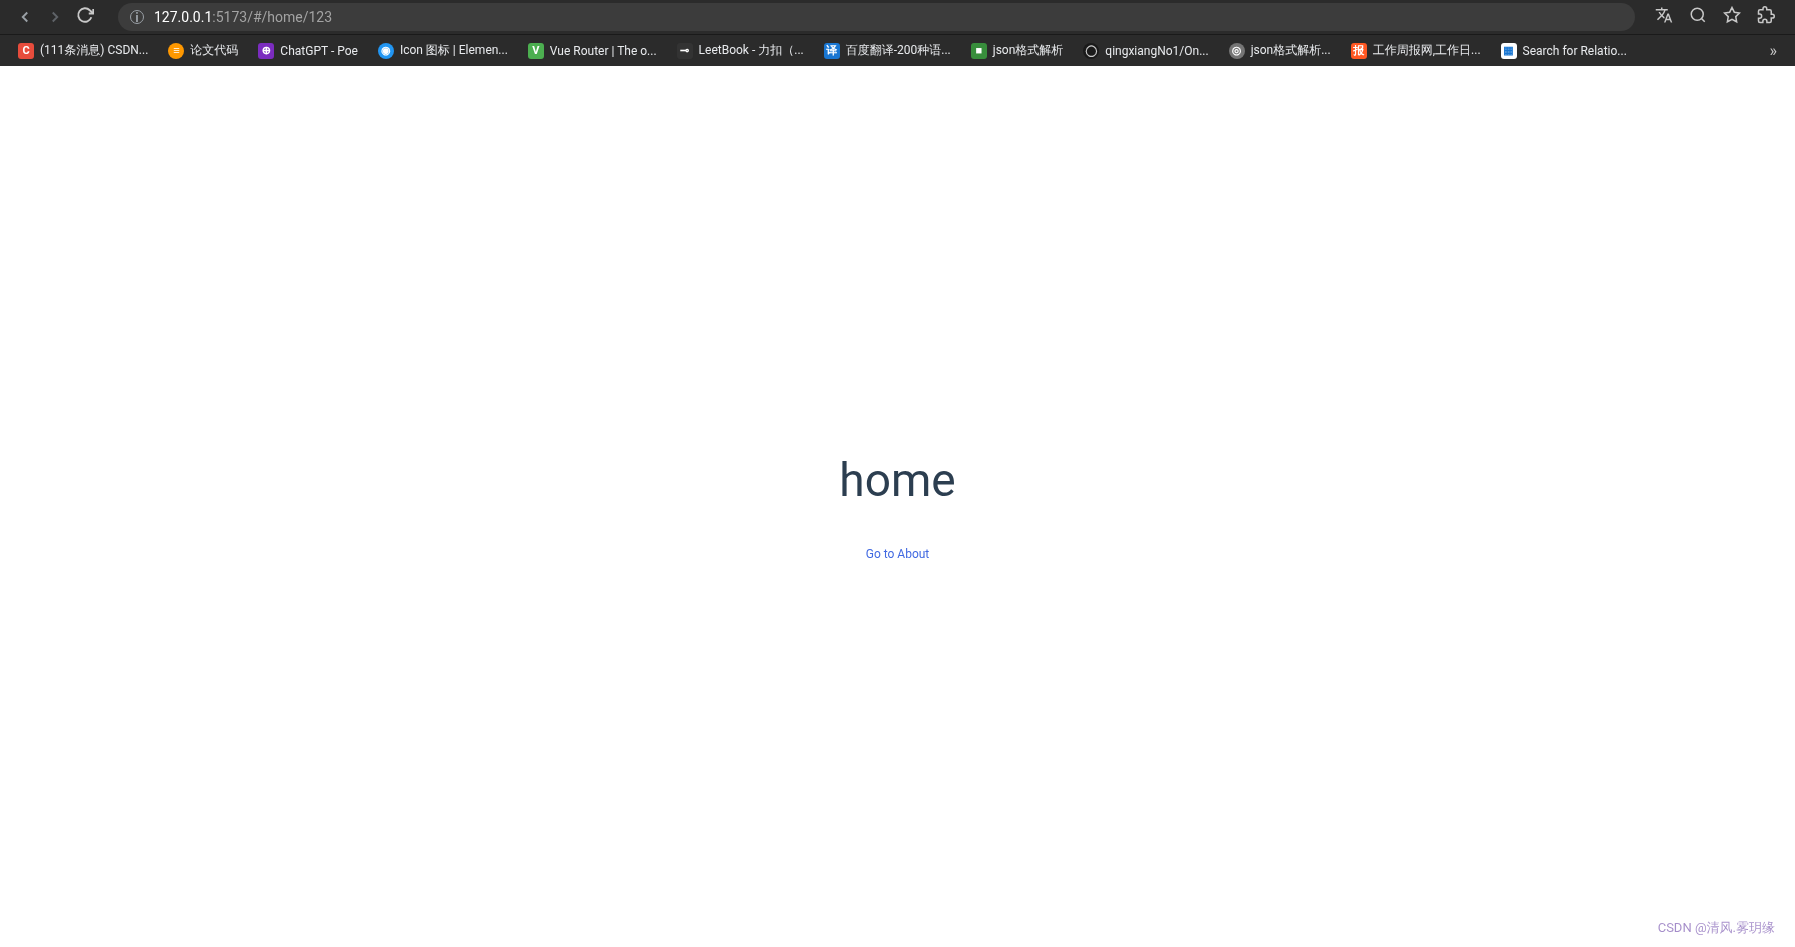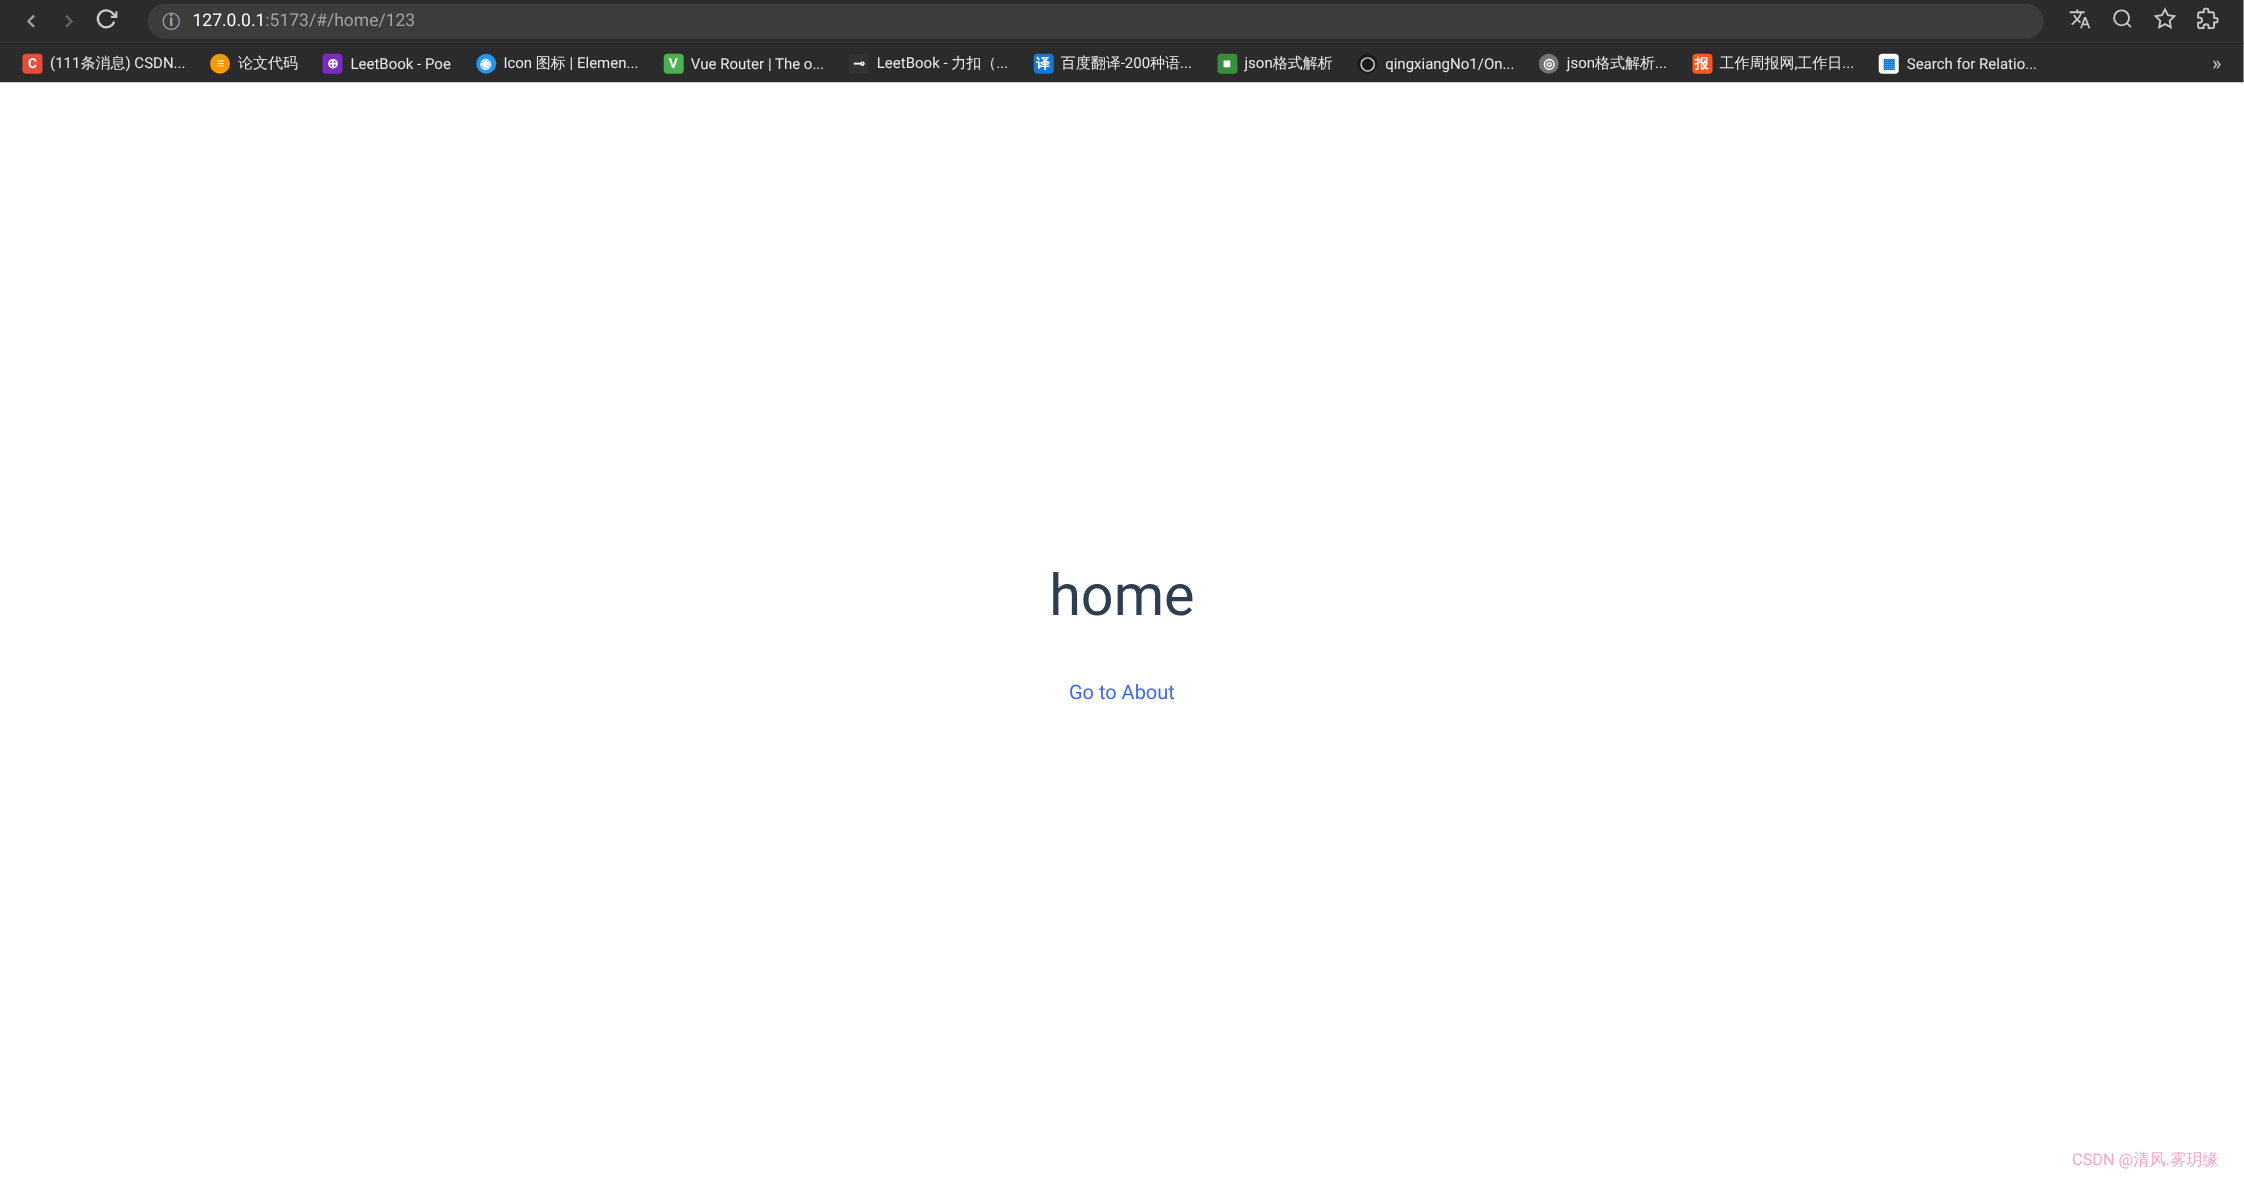--- a/index.html
+++ b/index.html
@@ -173,30 +173,30 @@
     
     .page-heading {
       font-size: 46px;
       font-weight: 400;
       color: #2c3e50;
       margin-bottom: 40px;
     }
     
     .page-link {
       color: #4169e1;
-      font-size: 16px;
+      font-size: 12px;
       text-decoration: none;
       cursor: pointer;
     }
     
     .watermark {
       position: absolute;
       bottom: 10px;
       right: 20px;
-      color: #ec4899;
+      color: #4c1d95;
       font-size: 13px;
       opacity: 0.5;
     }
   </style>
 </head>
 <body>
 
 <div class="browser-toolbar">
   <div class="nav-buttons">
     <span class="nav-arrow">
@@ -254,21 +254,21 @@
 <div class="bookmark">
       <span class="bookmark-favicon favicon-csdn">C</span>
       <span>(111条消息) CSDN...</span>
     </div>
     <div class="bookmark">
       <span class="bookmark-favicon favicon-orange">≡</span>
       <span>论文代码</span>
     </div>
     <div class="bookmark">
       <span class="bookmark-favicon favicon-purple">⊕</span>
-      <span>LeetBook - Poe</span>
+      <span>ChatGPT - Poe</span>
     </div>
     <div class="bookmark">
       <span class="bookmark-favicon favicon-blue">◉</span>
       <span>Icon 图标 | Elemen...</span>
     </div>
     <div class="bookmark">
       <span class="bookmark-favicon favicon-green">V</span>
       <span>Vue Router | The o...</span>
     </div>
     <div class="bookmark">

